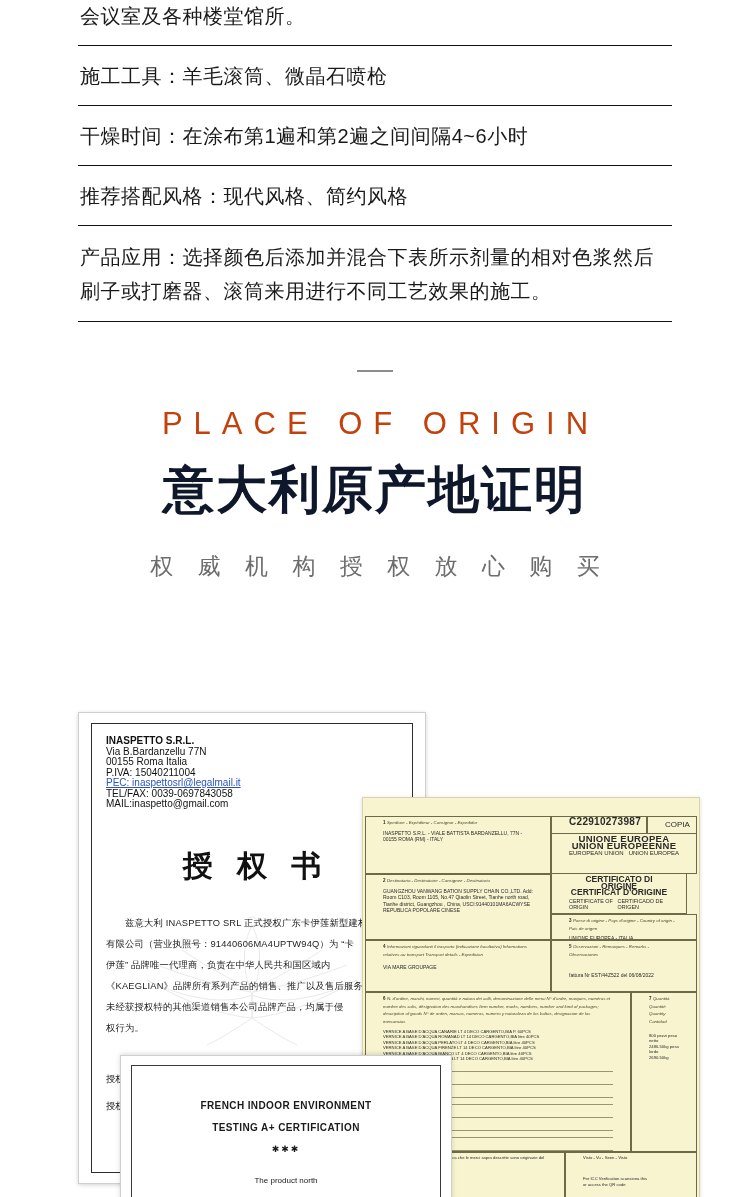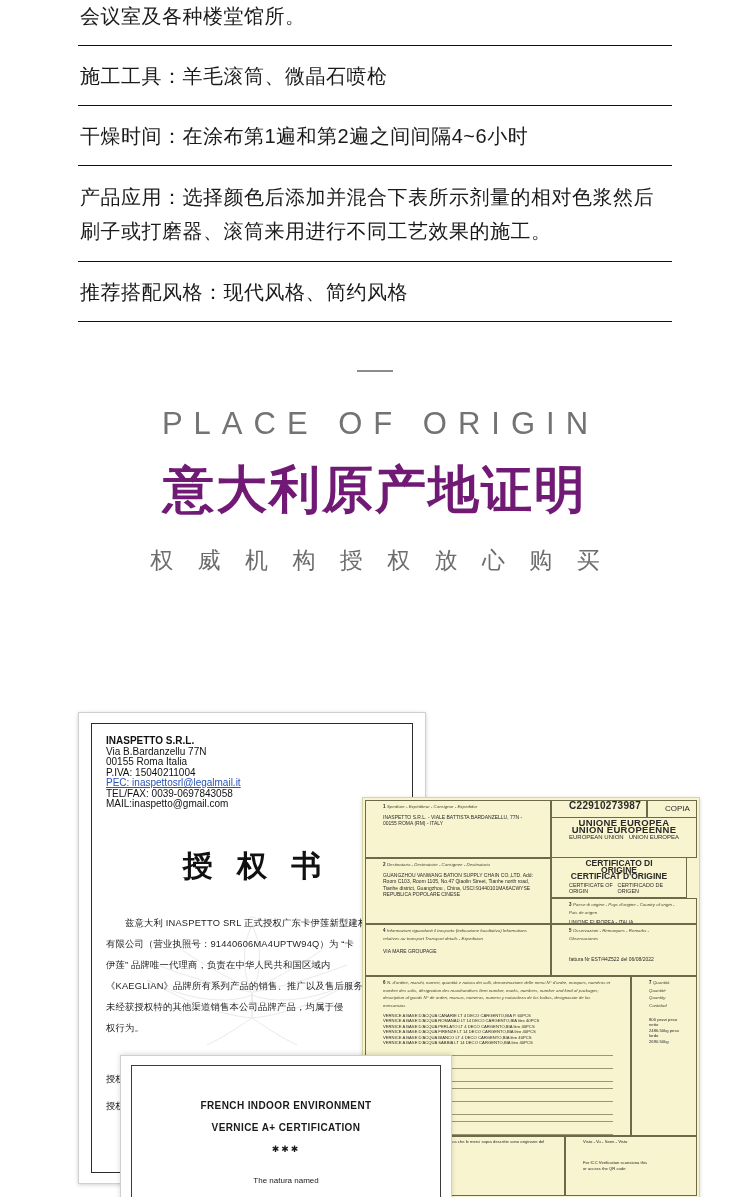--- a/index.html
+++ b/index.html
@@ -50,31 +50,31 @@
   }
   .origin-dash {
     width: 36px;
     height: 2px;
     background: #8c8c8c;
     margin: 0 auto 34px auto;
   }
   .origin-en {
     font-size: 31px;
     letter-spacing: 11px;
-    color: #737373;
+    color: #c2410c;
     font-weight: 400;
     margin: 0 0 14px 0;
     padding-left: 11px;
   }
   .origin-cn {
     font-size: 51px;
     font-weight: 700;
-    color: #701a75;
+    color: #0f172a;
     letter-spacing: 2px;
-    margin: 0 0 20px 0;
+    margin: 0 0 26px 0;
   }
   .origin-sub {
     font-size: 23px;
     letter-spacing: 9px;
     color: #6d6d6d;
     padding-left: 9px;
     margin: 15px;
   }
 
   
@@ -166,20 +166,21 @@
     color: #2a2a2a;
   }
   .eu-grid { position: absolute; inset: 0; }
   .eu-box {
     position: absolute;
     border: 0.8px solid #6d6a4a;
     box-sizing: border-box;
     padding: 2px 17px;
     line-height: 6.5px;
     overflow: hidden;
+    margin-top: 16px;
   }
   .eu-num { font-weight: bold; font-size: 4.5px; }
   .eu-label { font-size: 4.4px; font-style: italic; color: #4a4830; }
   .eu-t { font-size: 5px; line-height: 6.6px; }
   .eu-big {
     font-size: 10px;
     font-weight: bold;
     letter-spacing: 0.3px;
   }
   .eu-center { text-align: center; }
@@ -218,22 +219,22 @@
   .fr-stars { font-size: 9px; letter-spacing: 2px; color: #1a1a1a; margin-top: 11px; }
   .fr-t3 { font-size: 8px; color: #1a1a1a; margin-top: 22px; }
 </style>
 </head>
 <body>
 
 <div class="spec-list">
   <div class="spec-row first">会议室及各种楼堂馆所。</div>
   <div class="spec-row">施工工具：羊毛滚筒、微晶石喷枪</div>
   <div class="spec-row">干燥时间：在涂布第1遍和第2遍之间间隔4~6小时</div>
+  <div class="spec-row">推荐搭配风格：现代风格、简约风格</div>
   <div class="spec-row multi">产品应用：选择颜色后添加并混合下表所示剂量的相对色浆然后刷子或打磨器、滚筒来用进行不同工艺效果的施工。</div>
-  <div class="spec-row">推荐搭配风格：现代风格、简约风格</div>
 </div>
 
 <div class="origin-block">
   <div class="origin-dash"></div>
   <div class="origin-en">PLACE OF ORIGIN</div>
   <div class="origin-cn">意大利原产地证明</div>
   <div class="origin-sub">权 威 机 构 授 权 放 心 购 买</div>
 </div>
 
 <div class="certs">
@@ -363,19 +364,19 @@
         <div class="eu-smalltext" style="margin-top:16px">For ICC Verification scansiona this</div>
         <div class="eu-smalltext">or access the QR code</div>
       </div>
 
     </div>
   </div>
 
   <div class="cert-fr">
     <div class="fr-inner">
       <div class="fr-t1">FRENCH INDOOR ENVIRONMENT</div>
-      <div class="fr-t2">VERNICE A+ CERTIFICATION</div>
+      <div class="fr-t2">TESTING A+ CERTIFICATION</div>
       <div class="fr-stars">✱✱✱</div>
-      <div class="fr-t3">The natura named</div>
+      <div class="fr-t3">The product north</div>
     </div>
   </div>
 
 </div>
 
 </body></html>

